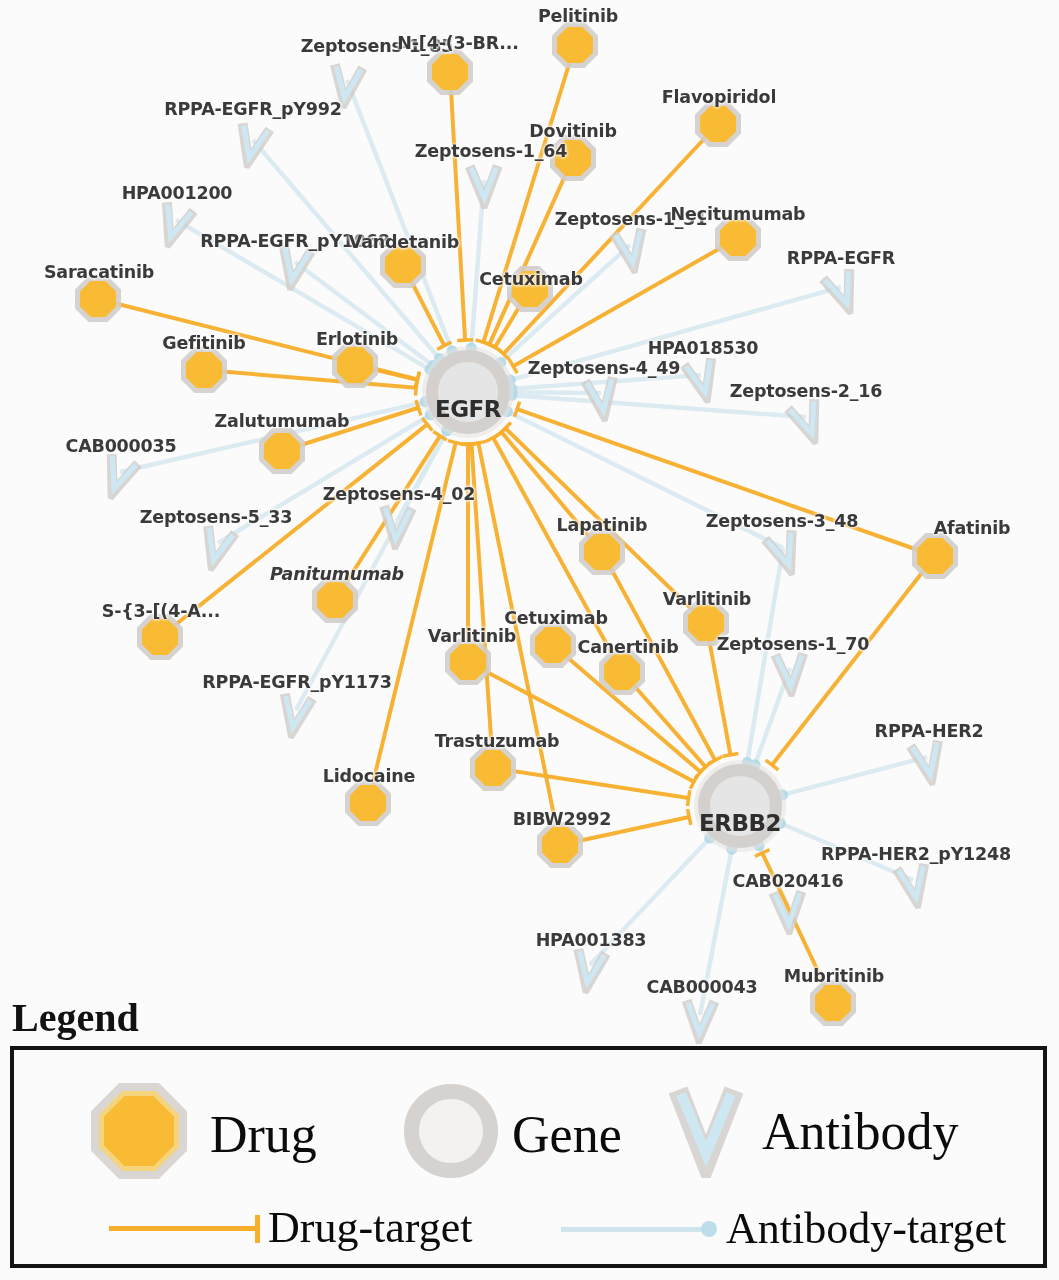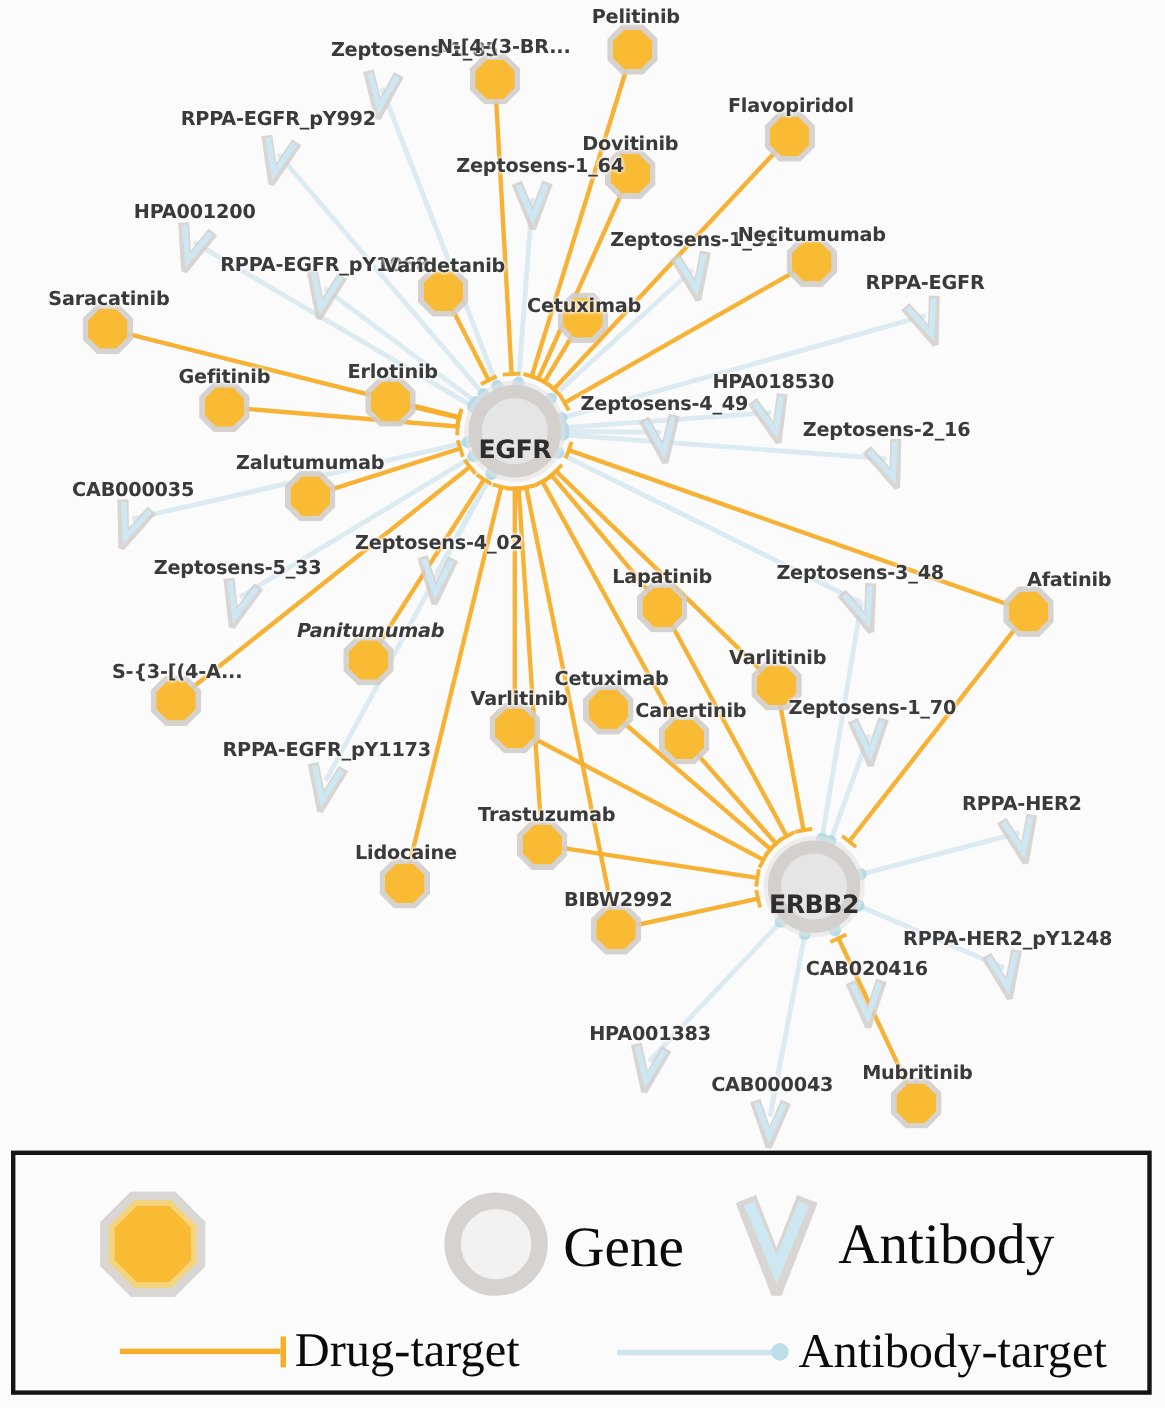--- a/index.html
+++ b/index.html
@@ -347,26 +347,28 @@
       </div>
       <div class="node-label" style="left: 834px; top: 976px;">Mubritinib</div>
       <div class="gene-node" style="left: 468px; top: 392px;">
         <span>EGFR</span>
       </div>
       <div class="gene-node" style="left: 740px; top: 806px;">
         <span>ERBB2</span>
       </div>
     </div>
 
+  <div class="legend-title">Legend</div>
 
   <div class="legend-box">
     <div class="lg-abs lg-octagon" style="left:77px;top:33px;">
       <div class="mid"></div>
         <div class="core"></div>
     </div>
+    <div class="lg-abs lg-label" style="left:196px;top:55px;">Drug</div>
 
     <div class="lg-abs lg-gene" style="left:390px;top:34px;"></div>
     <div class="lg-abs lg-label" style="left:498px;top:55px;">Gene</div>
 
     <svg class="lg-abs" style="left:652px;top:28px;" width="80" height="100" viewBox="0 0 40 48">
       <path d="M6,5 L20,41 L34,5" fill="none" stroke="#d2cecb" stroke-width="10" opacity="0.85"></path>
       <path d="M7.5,7 L20,37 L32.5,7" fill="none" stroke="#cde8f2" stroke-width="5"></path>
     </svg>
     <div class="lg-abs lg-label" style="left:748px;top:52px;">Antibody</div>
 

